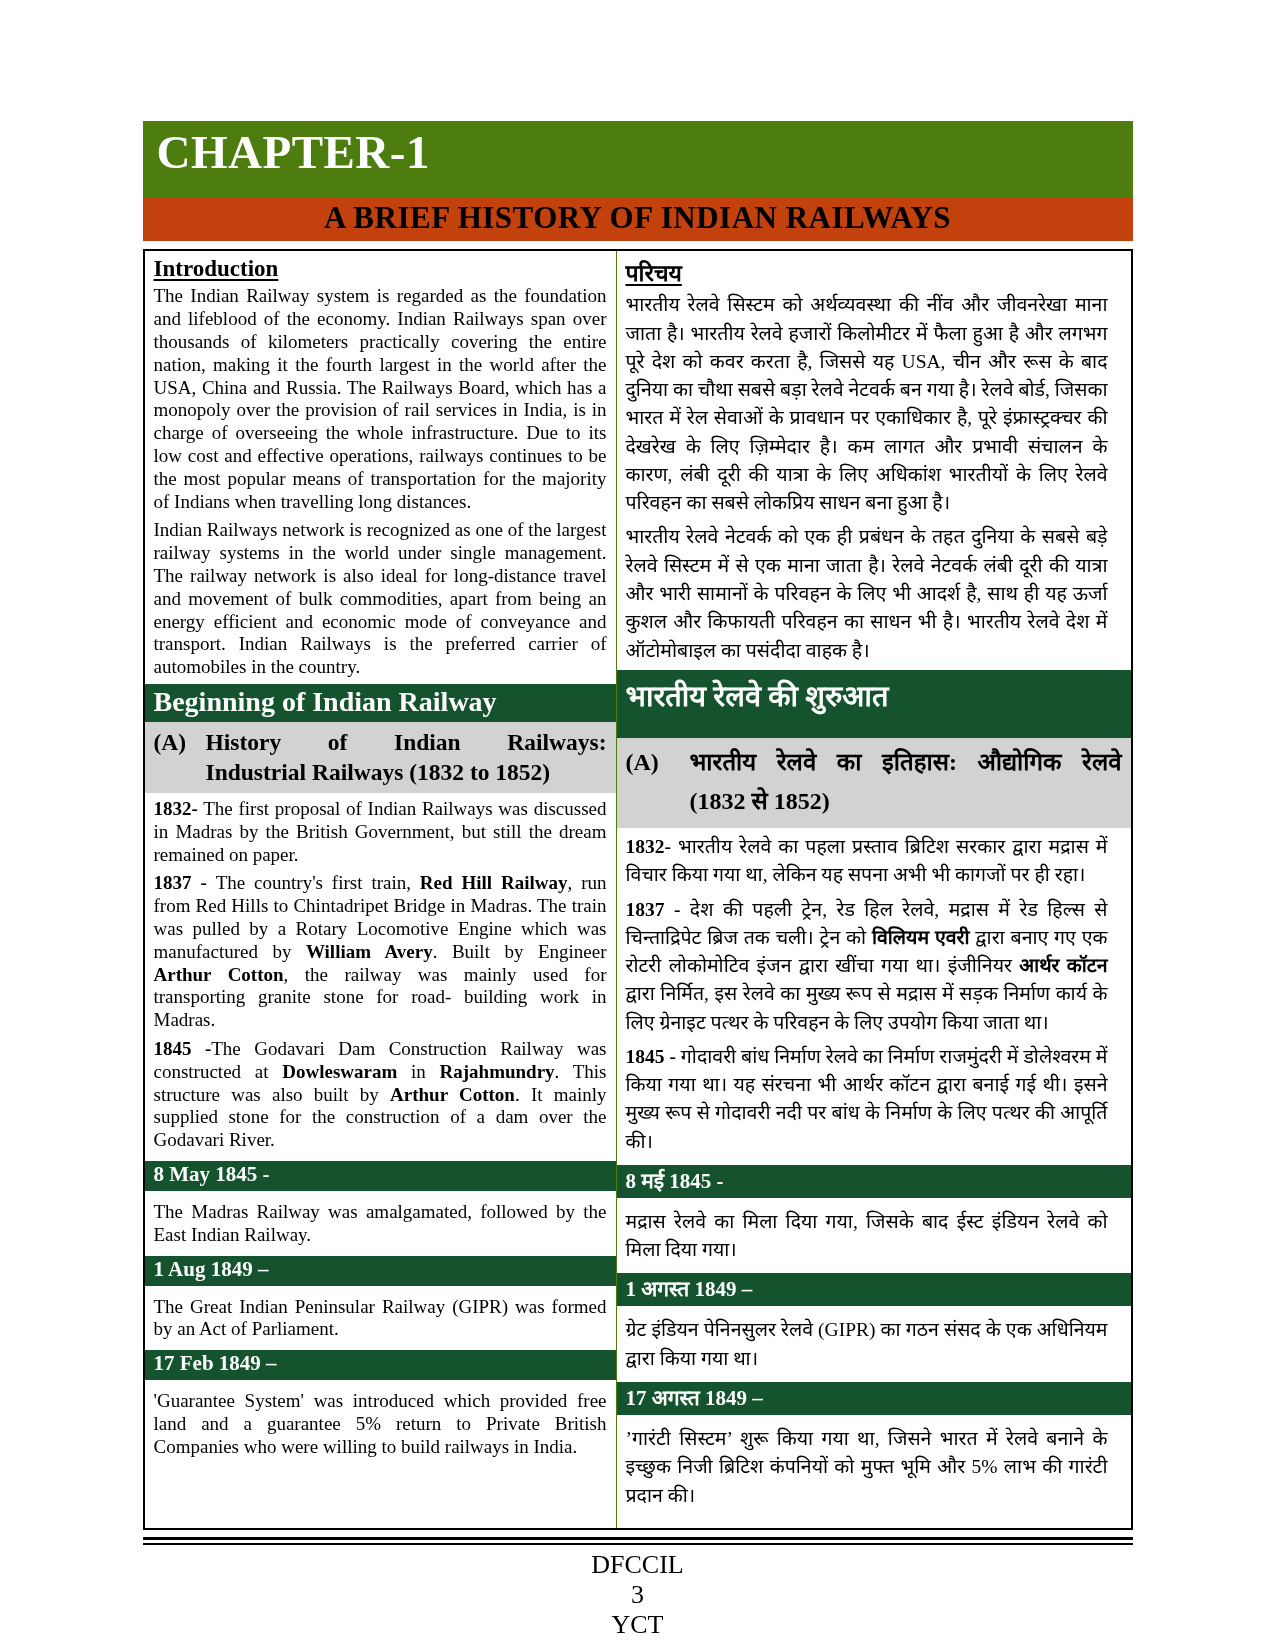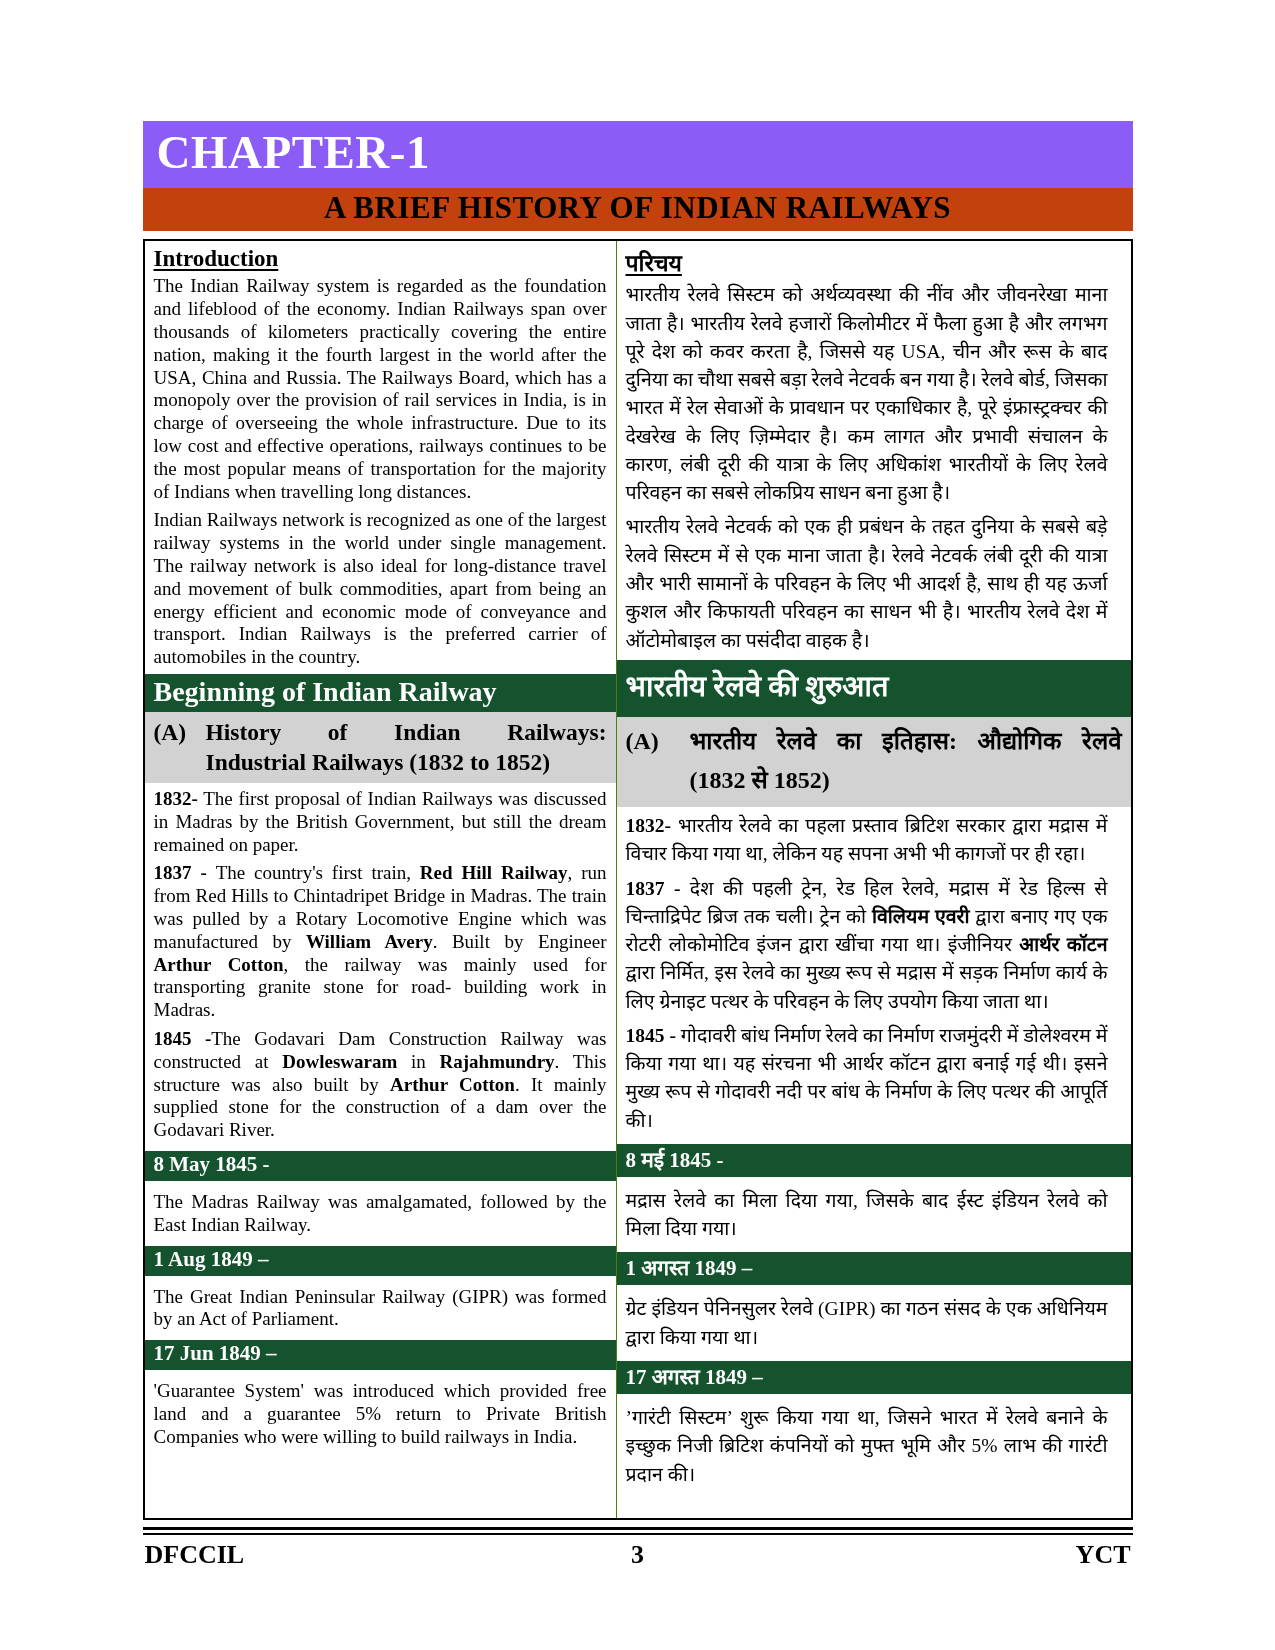--- a/index.html
+++ b/index.html
@@ -5,22 +5,22 @@
   html,body { margin:0; padding:0; }
   body {
     width:1275px; height:1650px; background:#ffffff; color:#000;
     font-family:"Liberation Serif","DejaVu Serif",serif;
     position:relative; overflow:hidden;
   }
   .content { width:990px; margin:0 auto; padding-top:121px; }
 
   
   .chapter-banner {
-    background:#8b5cf6; color:#fff; font-weight:bold; font-size:47px;
-    line-height:1.05; padding:7px 14px 11px; letter-spacing:0.5px;
+    background:#4d7c0f; color:#fff; font-weight:bold; font-size:47px;
+    line-height:1.05; padding:7px 14px 21px; letter-spacing:0.5px;
   }
   .chapter-subtitle {
     background:#c2410c; color:#000; font-weight:bold; font-size:31px;
     text-align:center; padding:2px 0 5px; letter-spacing:0.5px;
   }
 
   
   .cols { display:flex; border:2px solid #000; margin-top:8px; min-height:1277px; align-items:stretch; }
   .col { box-sizing:border-box; }
   .col-en { width:472px; border-right:1px solid #4d7c0f; }
@@ -28,35 +28,35 @@
 
   .intro-heading { font-size:23px; font-weight:bold; padding:5px 9px 1px; }
   .intro-heading .u { text-decoration:underline; text-underline-offset:3px; }
 
   .en-text { font-size:19px; line-height:1.2; text-align:justify; padding:2px 9px; margin:0 0 2px 0; }
   .hi-text { font-size:19.5px; line-height:1.45; text-align:justify; padding:2px 9px; margin:0 14px 2px 0; }
   .en-text b, .hi-text b { font-weight:bold; }
 
   .black-banner { background:#14532d; color:#fff; font-weight:bold; }
   .banner-main-en { font-size:28px; padding:2px 9px 4px; margin-top:3px; }
-  .banner-main-hi { font-size:29px; padding:5px 9px 13px; margin-top:3px; }
+  .banner-main-hi { font-size:29px; padding:5px 9px 24px; margin-top:3px; }
   .banner-date { font-size:21px; padding:1px 9px 4px; margin-top:7px; margin-bottom:8px; }
 
   .gray-heading { background:#d2d2d2; font-weight:bold; display:flex; padding:5px 9px 6px; margin-bottom:3px; }
   .gh-en { font-size:23.5px; line-height:1.28; }
   .gh-hi { font-size:24px; line-height:1.65; }
   .gh-label { flex:0 0 52px; }
   .gh-hi .gh-label { flex:0 0 64px; }
   .gh-title { flex:1; }
   .gh-line1 { display:block; text-align:justify; text-align-last:justify; }
   .gh-line2 { display:block; text-align:left; }
 
   
   .footer-rule { margin-top:7px; height:3px; border-top:3px solid #000; border-bottom:2px solid #000; }
-  .footer-row { display:flex; align-items:center; font-weight:bold; font-size:26px; padding:5px 2px 0; }
+  .footer-row { display:flex; align-items:center; font-weight:normal; font-size:26px; padding:5px 2px 0;flex-direction:column; }
   .footer-left  { flex:1; text-align:left; }
   .footer-center{ flex:1; text-align:center; }
   .footer-right { flex:1; text-align:right; }
 </style>
 </head>
 <body>
 
 <div class="content">
 
   <div class="chapter-banner">CHAPTER-1</div>
@@ -85,21 +85,21 @@
       <p class="en-text"><b>1832-</b><span> The first proposal of Indian Railways was discussed in Madras by the British Government, but still the dream remained on paper.</span></p>
       <p class="en-text"><b>1837 - </b><span>The country's first train, </span><b>Red Hill Railway</b><span>, run from Red Hills to Chintadripet Bridge in Madras. The train was pulled by a Rotary Locomotive Engine which was manufactured by </span><b>William Avery</b><span>. Built by Engineer </span><b>Arthur Cotton</b><span>, the railway was mainly used for transporting granite stone for road- building work in Madras.</span></p>
       <p class="en-text"><b>1845 -</b><span>The Godavari Dam Construction Railway was constructed at </span><b>Dowleswaram</b><span> in </span><b>Rajahmundry</b><span>. This structure was also built by </span><b>Arthur Cotton</b><span>. It mainly supplied stone for the construction of a dam over the Godavari River.</span></p>
 
       <div class="black-banner banner-date">8 May 1845 -</div>
       <p class="en-text">The Madras Railway was amalgamated,  followed by the East Indian Railway.</p>
 
       <div class="black-banner banner-date">1 Aug 1849 –</div>
       <p class="en-text">The Great Indian Peninsular Railway (GIPR) was formed by an Act of Parliament.</p>
 
-      <div class="black-banner banner-date">17 Jun 1849 –</div>
+      <div class="black-banner banner-date">17 Feb 1849 –</div>
       <p class="en-text">'Guarantee System' was introduced which provided free land and a guarantee 5% return to Private British Companies who were willing to build railways in India.</p>
     </div>
 
     <div class="col col-hi">
       <div class="intro-heading">
         <span class="u">परिचय</span>
       </div>
       <p class="hi-text">भारतीय रेलवे सिस्टम को अर्थव्यवस्था की नींव और जीवनरेखा माना जाता है। भारतीय रेलवे हजारों किलोमीटर में फैला हुआ है और लगभग पूरे देश को कवर करता है, जिससे यह USA, चीन और रूस के बाद दुनिया का चौथा सबसे बड़ा रेलवे नेटवर्क बन गया है। रेलवे बोर्ड, जिसका भारत में रेल सेवाओं के प्रावधान पर एकाधिकार है, पूरे इंफ्रास्ट्रक्चर की देखरेख के लिए ज़िम्मेदार है। कम लागत और प्रभावी संचालन के कारण, लंबी दूरी की यात्रा के लिए अधिकांश भारतीयों के लिए रेलवे परिवहन का सबसे लोकप्रिय साधन बना हुआ है।</p>
       <p class="hi-text">भारतीय रेलवे नेटवर्क को एक ही प्रबंधन के तहत दुनिया के सबसे बड़े रेलवे सिस्टम में से एक माना जाता है। रेलवे नेटवर्क लंबी दूरी की यात्रा और भारी सामानों के परिवहन के लिए भी आदर्श है, साथ ही यह ऊर्जा कुशल और किफायती परिवहन का साधन भी है। भारतीय रेलवे देश में ऑटोमोबाइल का पसंदीदा वाहक है।</p>
 

